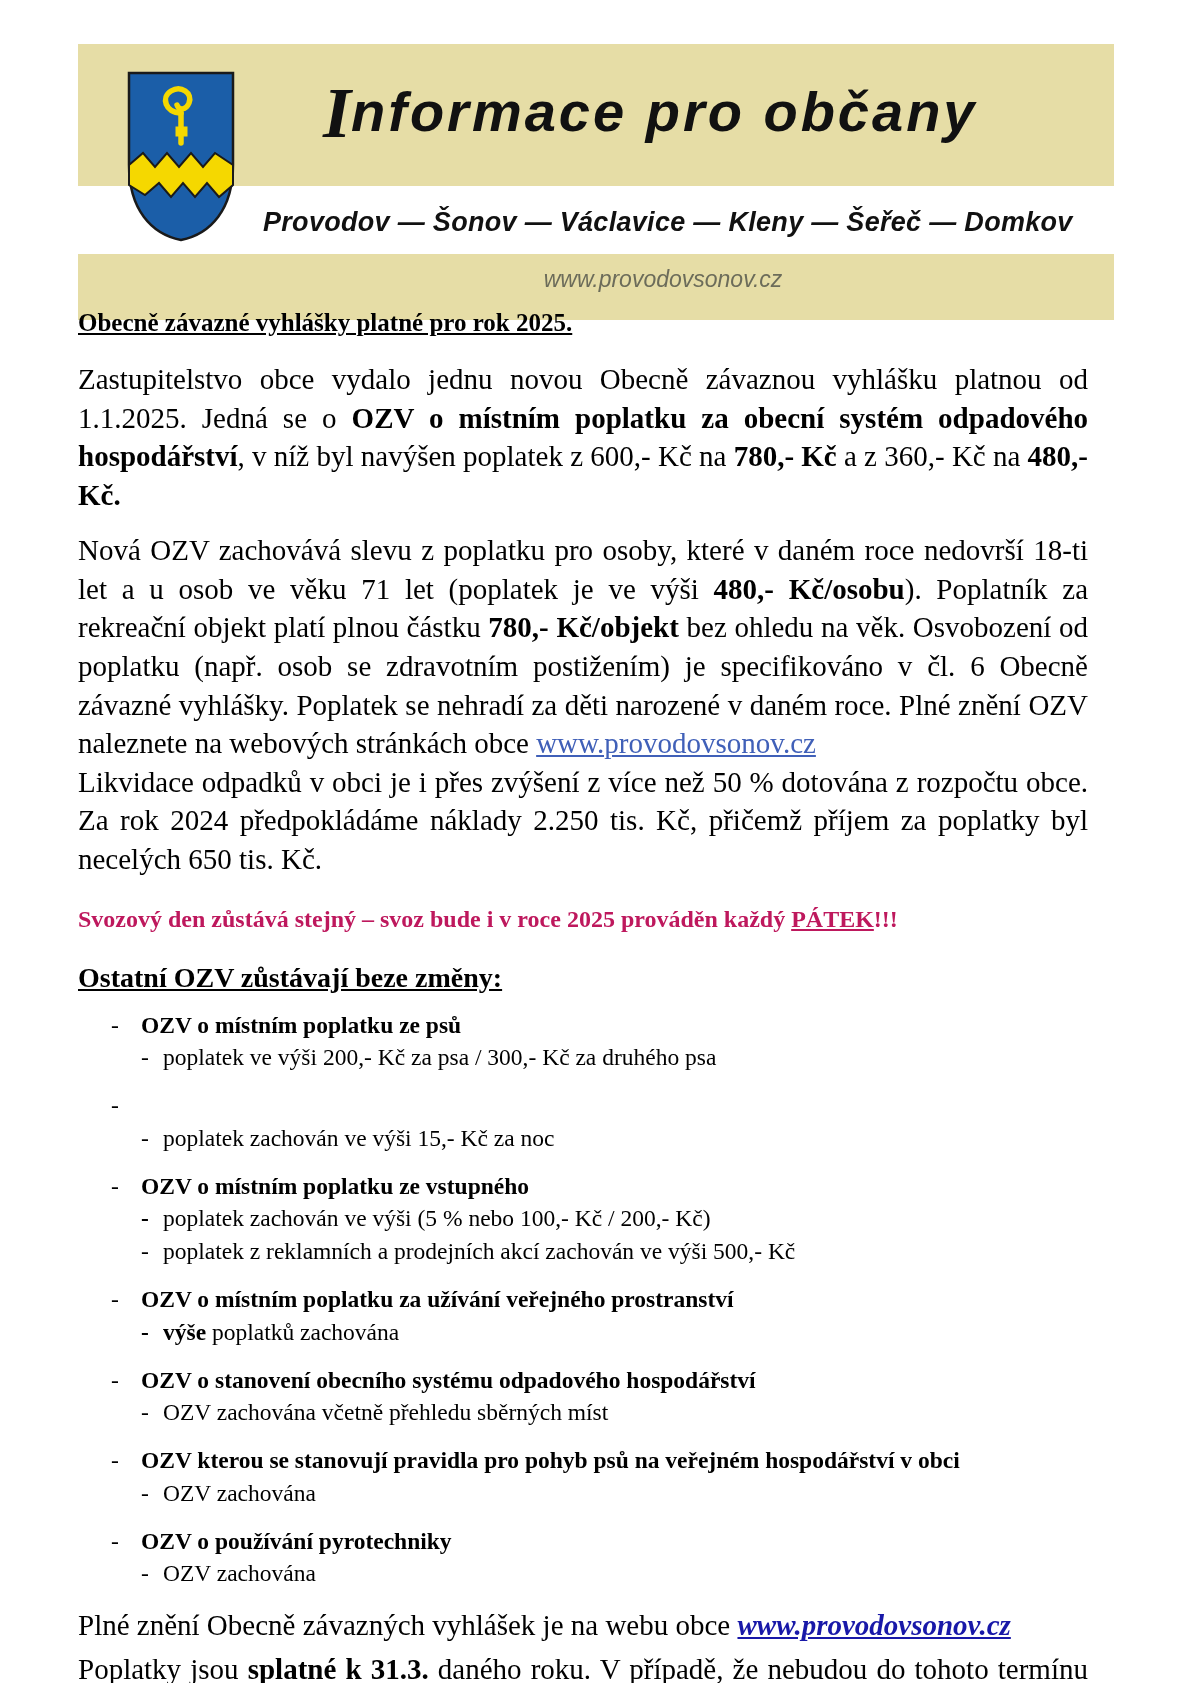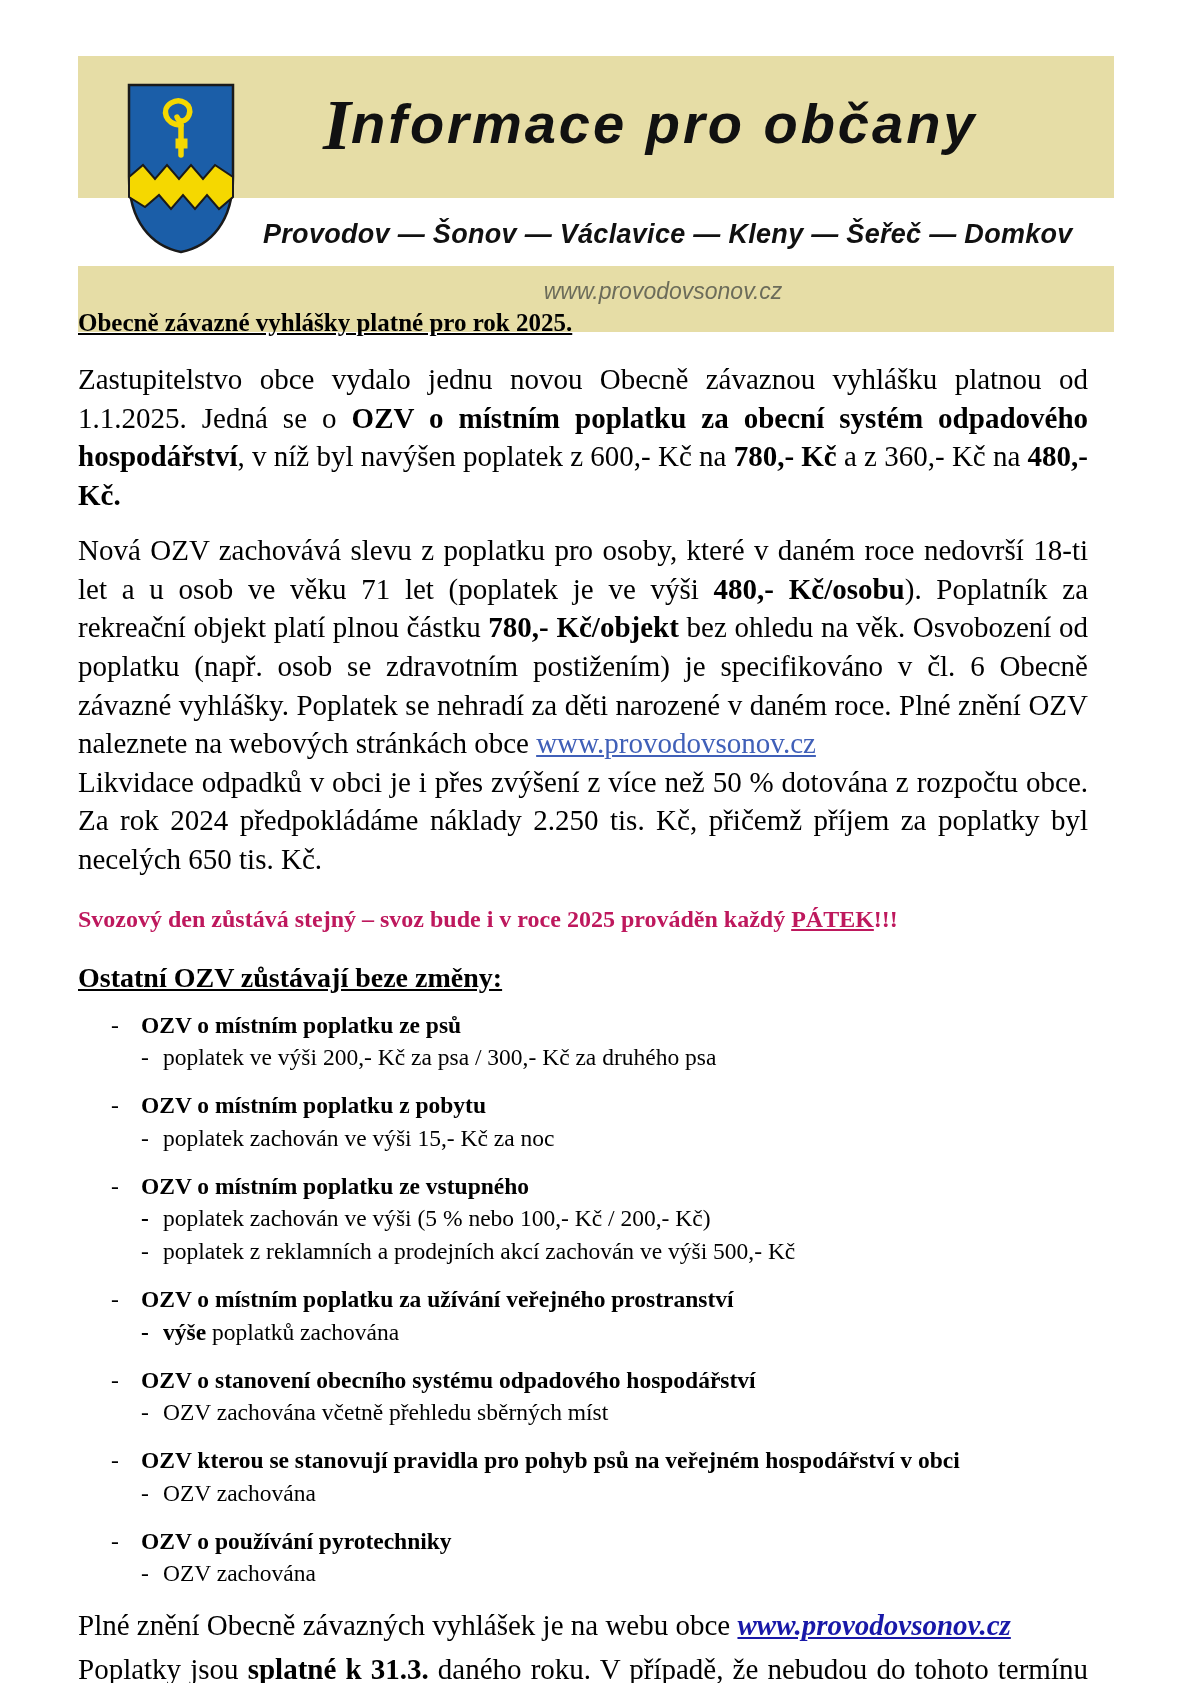--- a/index.html
+++ b/index.html
@@ -14,21 +14,21 @@
     position: relative;
     font-family: "Liberation Serif", "DejaVu Serif", serif;
     color: #000000;
     overflow: hidden;
   }
 
   
   .banner {
     position: absolute;
     left: 78px;
-    top: 56px;
+    top: 44px;
     width: 1036px;
     height: 230px;
   }
   .banner-band-top {
     position: absolute;
     left: 0; top: 0;
     width: 100%;
     height: 142px;
     background: #e6dda6;
   }
@@ -275,21 +275,20 @@
       </div>
       <div class="li-sub">
         <span class="dash">-</span>
         <span class="txt">poplatek ve výši 200,- Kč za psa / 300,- Kč za druhého psa</span>
       </div>
     </li>
 
     <li>
       <div class="li-main">
         <span class="dash">-</span>
-        <span class="txt">OZV o místním poplatku z pobytu</span>
       </div>
       <div class="li-sub">
         <span class="dash">-</span>
         <span class="txt">poplatek zachován ve výši 15,- Kč za noc</span>
       </div>
     </li>
 
     <li>
       <div class="li-main">
         <span class="dash">-</span>

